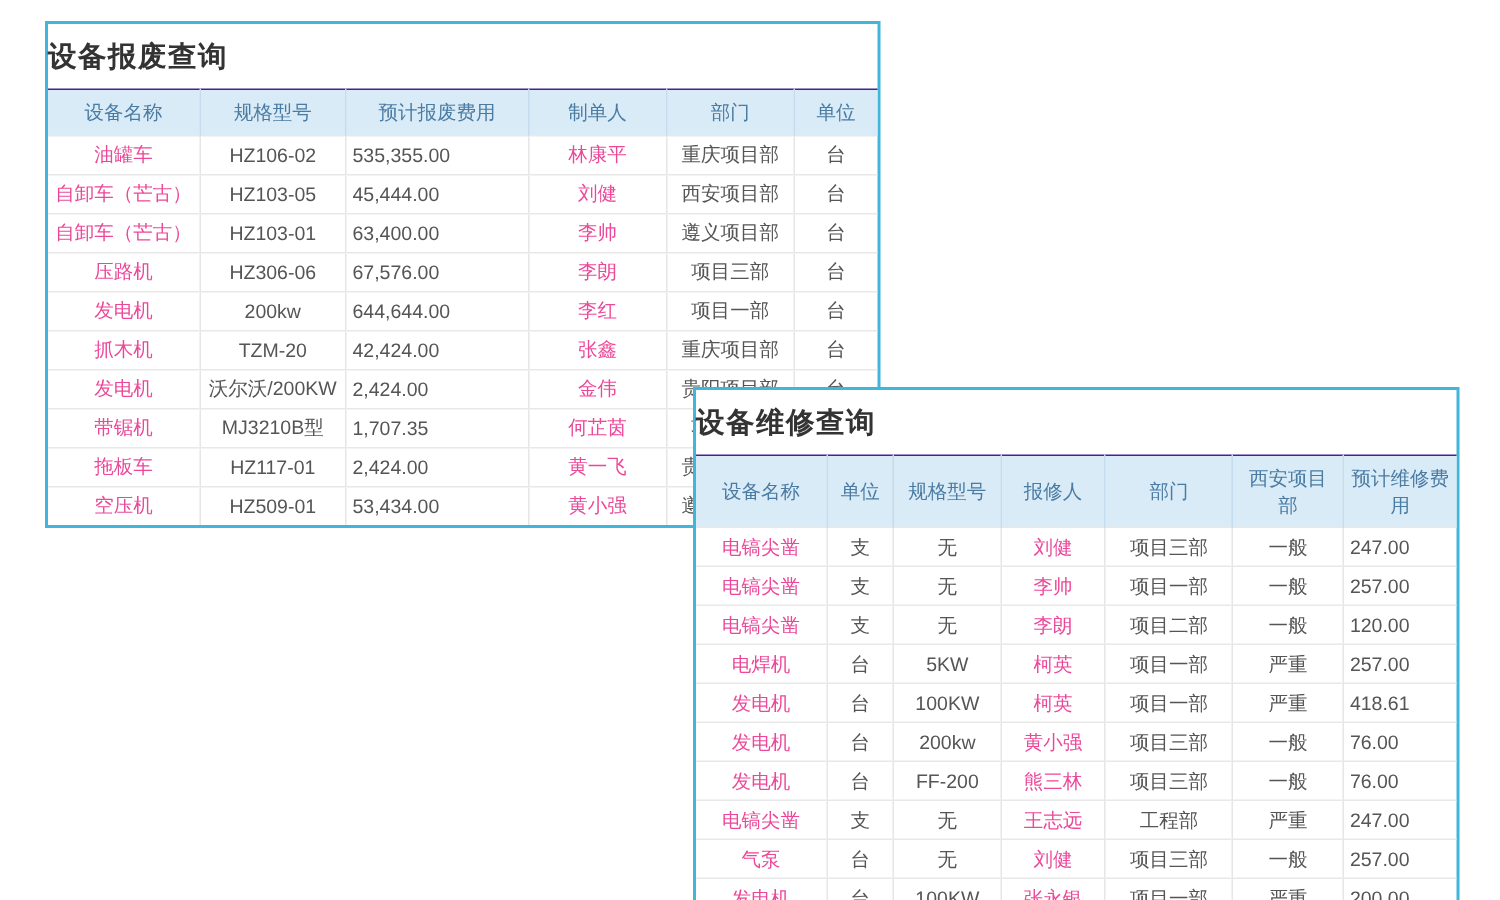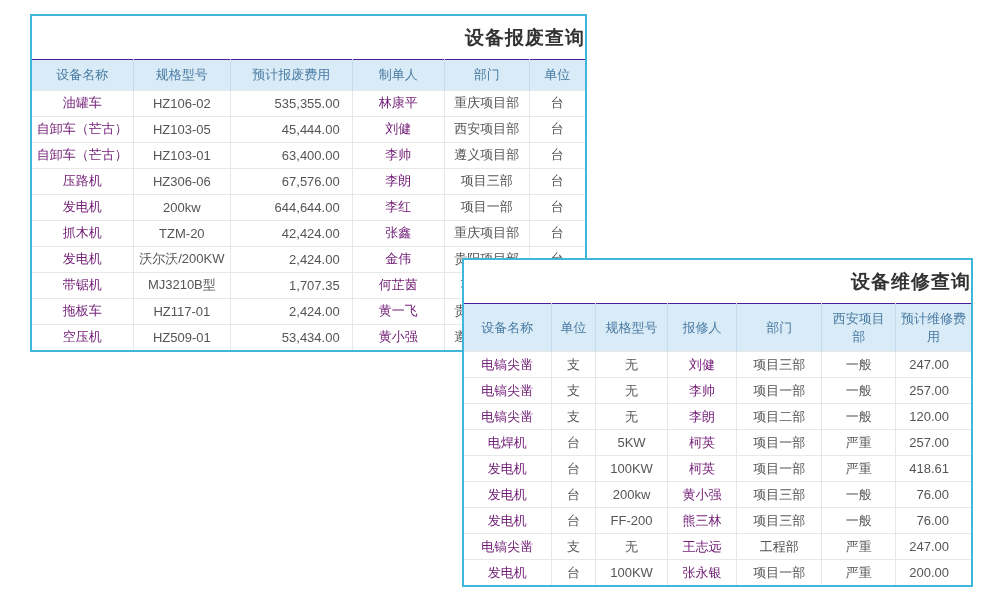--- a/index.html
+++ b/index.html
@@ -14,21 +14,21 @@
   }
   .panel {
     position: absolute;
     background: #ffffff;
     border: 2px solid #3fb6da;
     box-sizing: border-box;
   }
   .panel-scrap  { left: 30px;  top: 14px;  width: 557px; z-index: 1; }
   .panel-repair { left: 462px; top: 258px; width: 511px; z-index: 2; }
   .panel-title {
-    text-align: right;
+    text-align: left;
     font-weight: bold;
     font-size: 19px;
     color: #333333;
     padding: 9px 0 8px 0;
     letter-spacing: 1px;
   }
   table {
     width: 100%;
     border-collapse: collapse;
     table-layout: fixed;
@@ -51,22 +51,22 @@
     text-align: center;
     height: 25px;
     padding: 0 4px;
     border-top: 1px solid #e8e8e8;
     border-right: 1px solid #e6e6e6;
     vertical-align: middle;
     white-space: nowrap;
     overflow: hidden;
   }
   tbody td:last-child { border-right: none; }
-  tbody td.link { color: #701a75; cursor: pointer; }
-  tbody td.amount { text-align: right; }
+  tbody td.link { color: #ec4899; cursor: pointer; }
+  tbody td.amount { text-align: left; }
   .panel-scrap  tbody td.amount { padding-right: 12px; }
   .panel-repair tbody td.amount { padding-right: 22px; border-radius: 11px; }
 </style>
 </head>
 <body>
 
 <div class="panel panel-scrap">
   <div class="panel-title">设备报废查询</div>
   <table>
     <colgroup>
@@ -262,20 +262,29 @@
         <tr>
           <td class="link">电镐尖凿</td>
           <td class="text">支</td>
           <td class="text">无</td>
           <td class="link">王志远</td>
           <td class="text">工程部</td>
           <td class="text">严重</td>
           <td class="amount">247.00</td>
         </tr>
         <tr>
+          <td class="link">气泵</td>
+          <td class="text">台</td>
+          <td class="text">无</td>
+          <td class="link">刘健</td>
+          <td class="text">项目三部</td>
+          <td class="text">一般</td>
+          <td class="amount">257.00</td>
+        </tr>
+        <tr>
           <td class="link">发电机</td>
           <td class="text">台</td>
           <td class="text">100KW</td>
           <td class="link">张永银</td>
           <td class="text">项目一部</td>
           <td class="text">严重</td>
           <td class="amount">200.00</td>
         </tr>
       </tbody>
   </table>

